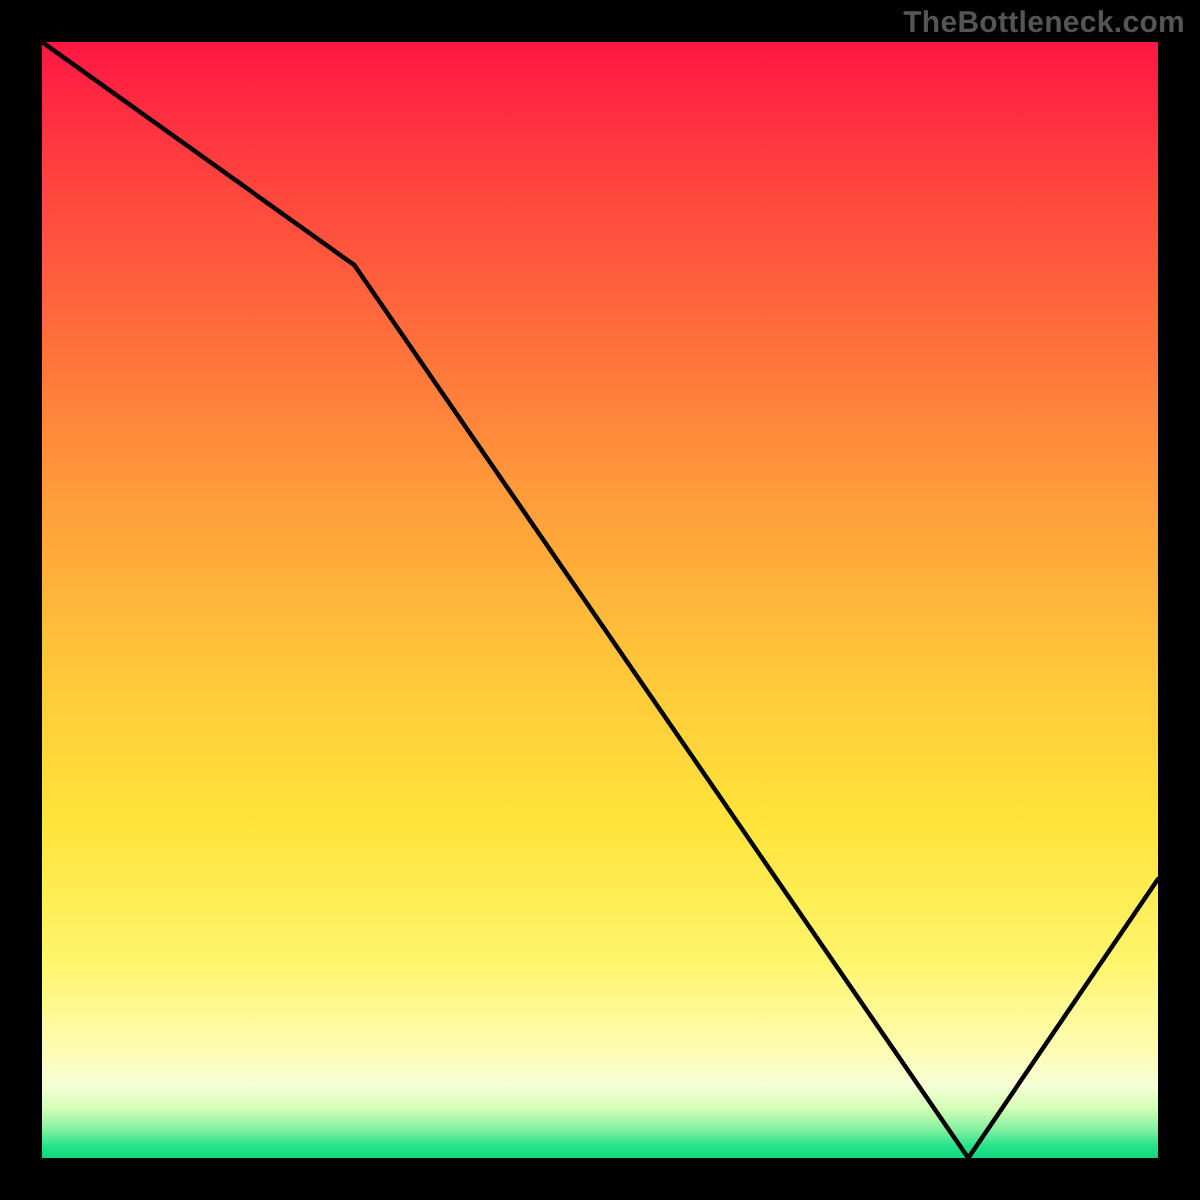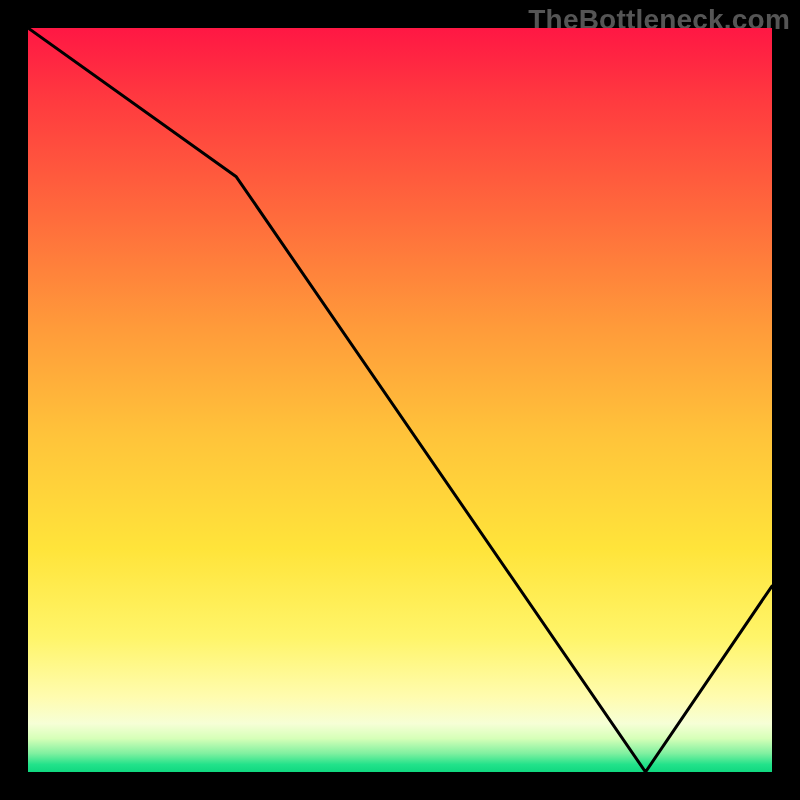--- a/index.html
+++ b/index.html
@@ -14,21 +14,21 @@
   .canvas-wrap {
     position: relative;
     width: 800px;
     height: 800px;
   }
   .watermark {
     position: absolute;
     top: 4px;
     right: 10px;
     color: #555555;
-    font-size: 28px;
+    font-size: 20px;
     font-weight: 600;
     letter-spacing: 0.2px;
     user-select: none;
   }
   .plot-frame {
     position: absolute;
     left: 28px;
     top: 28px;
     width: 744px;
     height: 744px;

